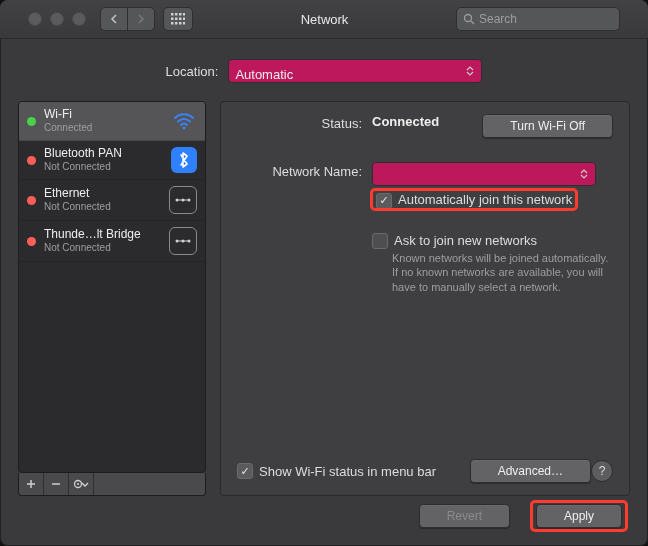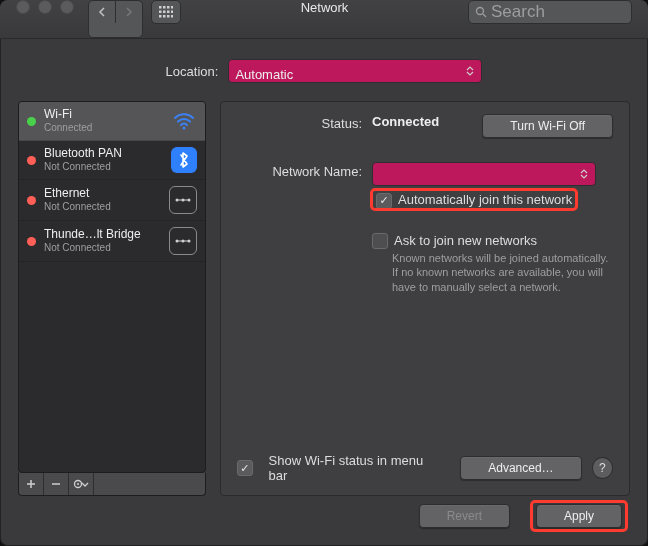--- a/index.html
+++ b/index.html
@@ -1,31 +1,31 @@
 <!DOCTYPE html>
 <html><head>
 <meta charset="utf-8">
 <style>
   html,body{margin:0;padding:0;width:648px;height:546px;background:#111;font-family:-apple-system,"Helvetica Neue",Arial,sans-serif;font-size:13px;color:#ddd;-webkit-font-smoothing:antialiased;overflow:hidden}
   .window{width:648px;height:546px;background:#3a3a3c;border-radius:8px;box-shadow:inset 0 0 0 1px rgba(0,0,0,.4);display:flex;flex-direction:column}
   
-  .titlebar{height:38px;display:flex;background:linear-gradient(#424245,#39393b);border-bottom:1px solid #2a2a2c;border-radius:8px 8px 0 0;padding:0 16px}
+  .titlebar{height:38px;display:flex;align-items:center;background:linear-gradient(#424245,#39393b);border-bottom:1px solid #2a2a2c;border-radius:8px 8px 0 0;padding:0 28px}
   .traffic{display:flex;gap:8px;margin-right:14px}
   .tl{width:12px;height:12px;border-radius:50%}
   .tl.red{background:#5b5b5d;border:1px solid #4a4a4c}
   .tl.yel{background:#5b5b5d;border:1px solid #4a4a4c}
   .tl.grn{background:#5b5b5d;border:1px solid #4a4a4c}
   .navbtns{display:flex;background:#555658;border:1px solid #2e2e30;border-radius:5px;overflow:hidden}
   .navbtn{width:26px;height:22px;display:flex;align-items:center;justify-content:center;color:#bfbfc2}
   .navbtn + .navbtn{border-left:1px solid #2e2e30}
   .gridbtn{margin-left:8px;width:28px;height:22px;background:#555658;border:1px solid #2e2e30;border-radius:5px;display:flex;align-items:center;justify-content:center}
   .title{flex:1;text-align:center;font-size:13px;color:#e8e8ea;font-weight:500}
   .search{width:150px;height:22px;background:#555658;border:1px solid #2e2e30;border-radius:5px;display:flex;align-items:center;padding:0 6px;color:#9d9da0}
   .search svg{margin-right:4px}
-  .search span{font-size:17px}
+  .search span{font-size:12px}
   
   .body{flex:1;display:flex;flex-direction:column;padding:14px 18px 10px 18px}
   .locrow{display:flex;align-items:center;justify-content:center;gap:10px;margin:6px 0 18px 0}
   .label{color:#ddd;text-align:right}
   .popup{background:#be185d;border:1px solid #2e2e30;border-radius:4px;height:22px;display:flex;align-items:flex-end;padding:0 6px;color:#eee;position:relative}
   .popup.loc{width:240px}
   .popup.nn{width:210px}
   .popup .arrows{position:absolute;right:4px;top:0;bottom:0;width:14px;display:flex;flex-direction:column;align-items:center;justify-content:center;color:#ccc}
   .arrows svg{display:block}
   .content{flex:1;display:flex;gap:14px}
@@ -55,21 +55,21 @@
   .btn{background:#636365;border:1px solid #2d2d2f;border-radius:4px;height:22px;padding:0 27px;color:#eee;display:inline-flex;align-items:center;font-size:12px;box-shadow:0 1px 0 rgba(255,255,255,.05) inset,0 1px 1px rgba(0,0,0,.3)}
   .desc{font-size:11px;color:#b5b5b8;line-height:1.35}
   .redacted{display:inline-block;width:34px;height:11px;background:#555558;border-radius:2px;vertical-align:middle}
   .checkbox{width:14px;height:14px;border:1px solid #6a6a6c;border-radius:3px;background:#4e4e50;display:inline-flex;align-items:center;justify-content:center;margin-right:6px;vertical-align:middle}
   .checkbox.on{background:#5b5b5e}
   .checkbox.on::after{content:"✓";font-size:11px;color:#e8e8ea}
   .chkrow{display:flex;align-items:flex-start;margin:8px 0 2px 0}
   .hint{font-size:11px;color:#9e9ea1;margin-left:20px;line-height:1.35;max-width:260px}
   .ann{outline:3px solid #ff3b30;outline-offset:-1px;border-radius:3px;padding:2px 4px}
   .spacer{flex:1}
-  .mainfoot{display:flex;align-items:center;gap:10px}
+  .mainfoot{display:flex;align-items:center;}
   .help{width:20px;height:20px;border-radius:50%;background:#5d5d5f;border:1px solid #2d2d2f;display:flex;align-items:center;justify-content:center;color:#ddd;font-size:12px}
   
   .footer{height:40px;display:flex;align-items:center;justify-content:flex-end;gap:22px;padding-right:4px}
   .btn.disabled{color:#8b8b8e}
 </style>
 </head>
 <body>
 
 <div class="window">
 

